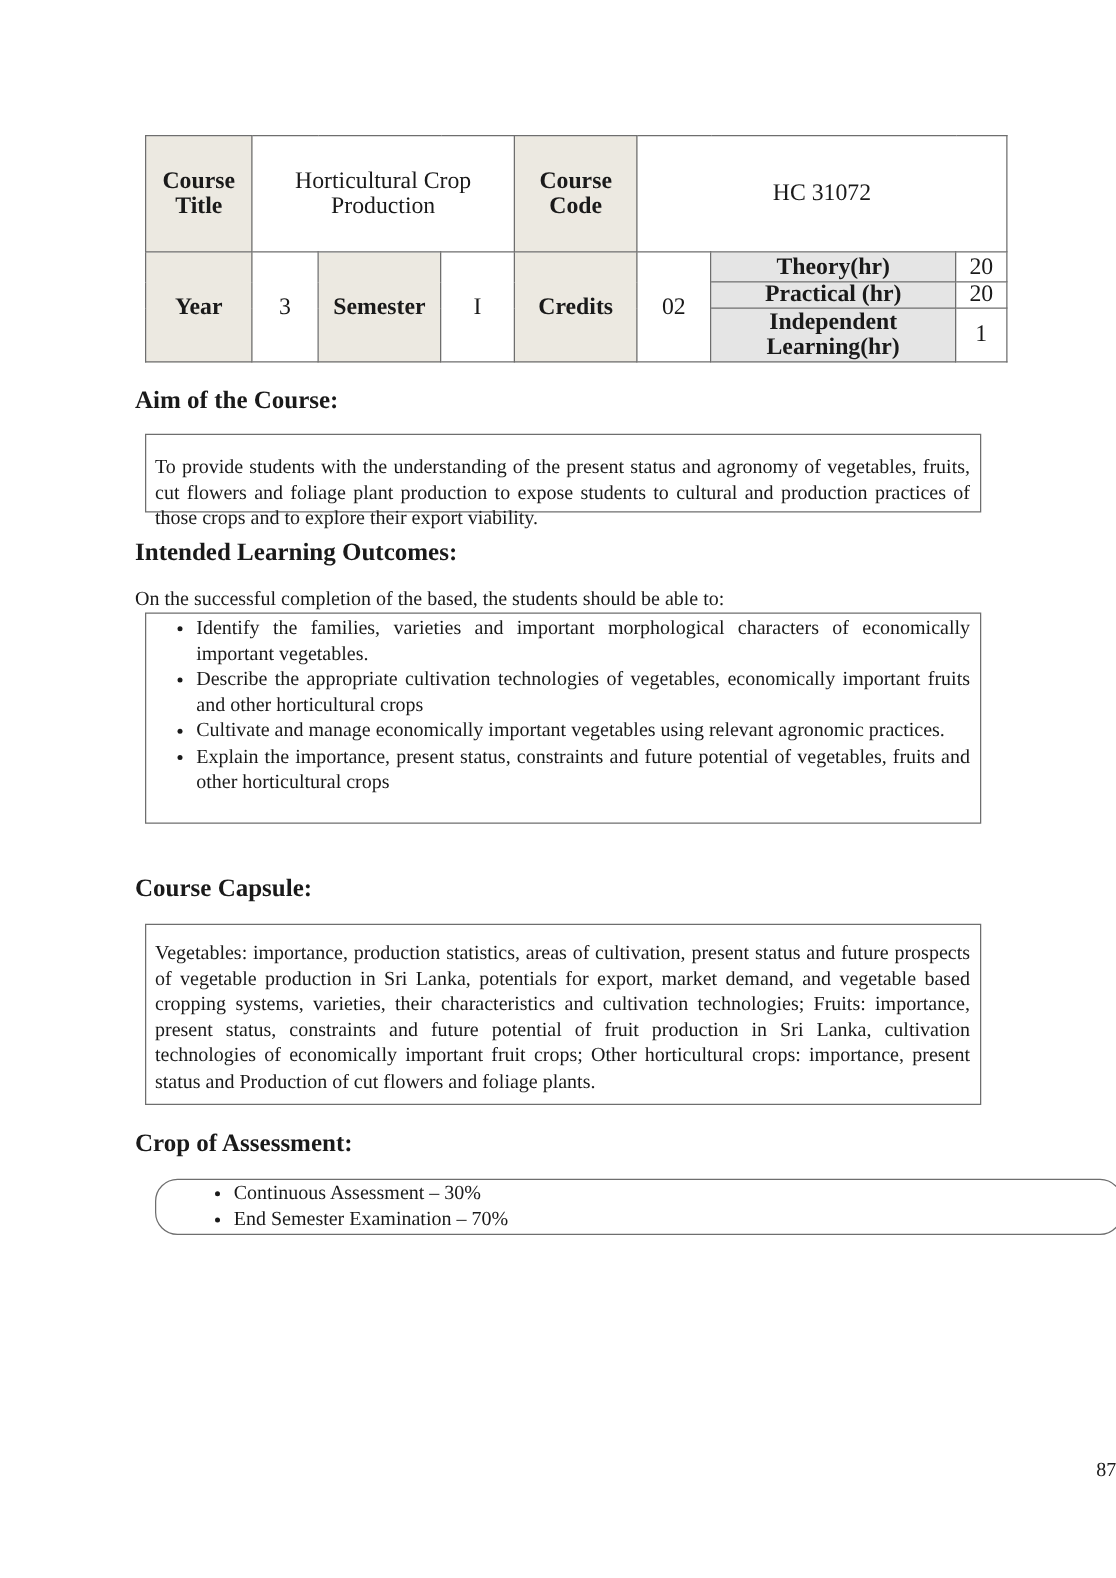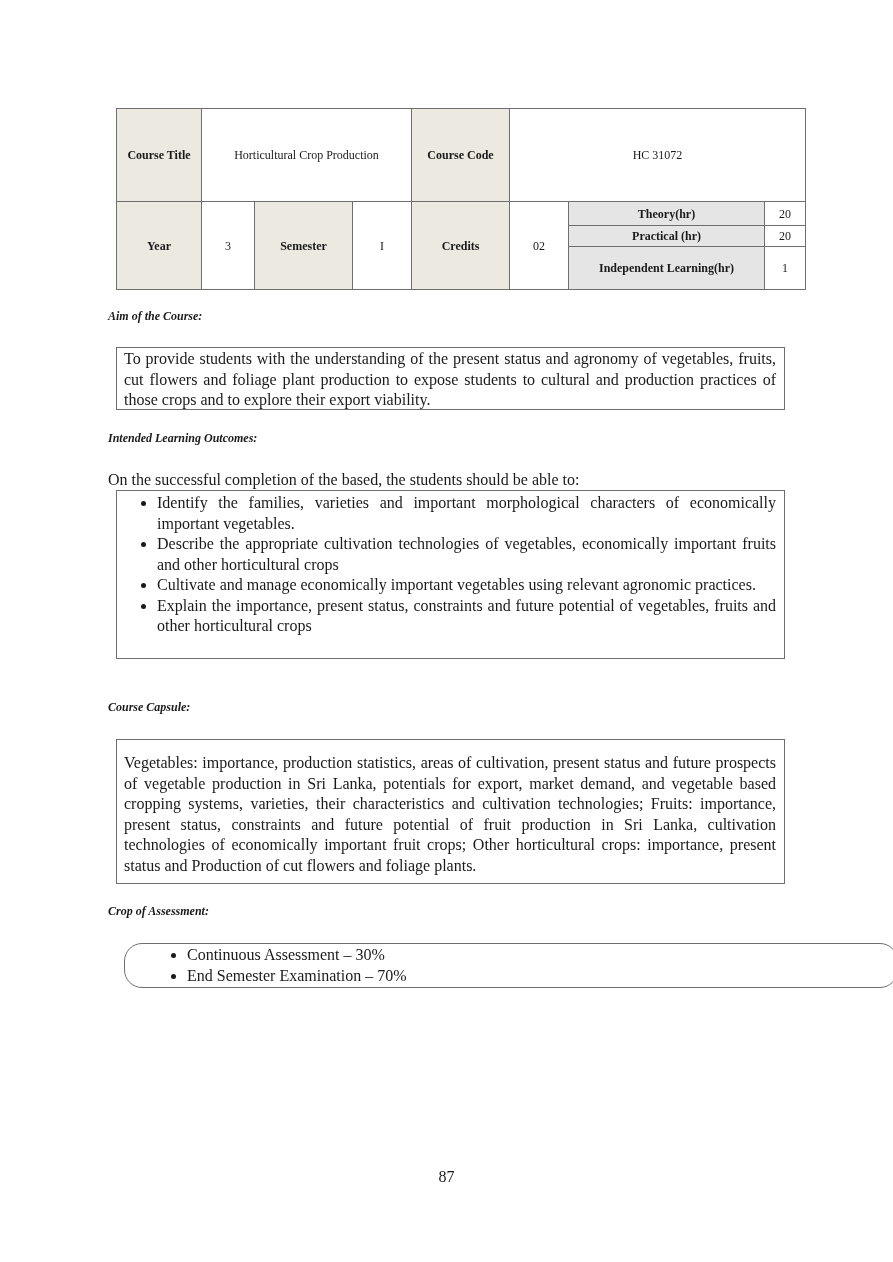--- a/index.html
+++ b/index.html
@@ -5,52 +5,51 @@
     html, body { margin: 0; padding: 0; background: #ffffff; }
     body {
       width: 893px; height: 1262px; position: relative; overflow: hidden;
       font-family: "Liberation Serif", "DejaVu Serif", serif;
       color: #1a1a1a;
     }
     .info-table {
       position: absolute; left: 116px; top: 108px;
       width: 689px; height: 180px;
       border-collapse: collapse; table-layout: fixed;
-      font-size: 12px;
+      font-size: 19px;
     }
     .info-table td {
       border: 1px solid #6e6e6e; text-align: center; vertical-align: middle;
       padding: 0 2px; line-height: 20px;
     }
     .info-table td.hd { background: #ece9e1; font-weight: bold; }
     .info-table td.hd-sm { background: #e5e5e5; font-weight: bold; line-height: 20px; }
     .section-heading {
-      position: absolute; left: 108px; font-weight: bold; font-size: 12px;
+      position: absolute; left: 108px; font-weight: bold; font-size: 20px;
       margin: 0;
-      font-style: italic;
     }
     .plain-text {
       position: absolute; left: 108px; font-size: 16px; margin: 0;
     }
     .box {
       position: absolute; left: 116px; width: 669px;
       border: 1px solid #6e6e6e; box-sizing: border-box;
       font-size: 16px; line-height: 20.5px;
     }
     .box p {
       margin: 0; padding: 0 8px 0 7px; text-align: justify;
     }
     .box ul { margin: 0; padding: 0 8px 0 40px; list-style: disc; }
     .box ul li { text-align: justify; }
     .box.assessment { left: 124px; width: 774px; border-radius: 18px; }
     .box.assessment ul { padding-left: 62px; }
     .box.assessment ul li { text-align: left; }
     .page-number {
       position: absolute; left: 0; width: 893px; top: 1168px;
-      text-align: center; font-size: 16px;
+      text-align: right; font-size: 16px;
     }
   </style>
 </head>
 <body>
 
 <table class="info-table">
   <colgroup>
     <col style="width:85px">
       <col style="width:53px">
       <col style="width:98px">
@@ -82,21 +81,21 @@
     <td>20</td>
   </tr>
   <tr style="height:43px">
     <td class="hd-sm">Independent Learning(hr)</td>
     <td>1</td>
   </tr>
 </tbody>
   </table>
 
 <h3 class="section-heading" style="top:309px">Aim of the Course:</h3>
-<div class="box" style="top:347px; height:63px; padding-top:1px">
+<div class="box" style="top:347px; height:63px; padding-top:16px">
   <p>To provide students with the understanding of the present status and agronomy of vegetables, fruits, cut flowers and foliage plant production to expose students to cultural and production practices of those crops and to explore their export viability.</p>
 </div>
 
 <h3 class="section-heading" style="top:431px">Intended Learning Outcomes:</h3>
 <p class="plain-text" style="top:471px">On the successful completion of the based, the students should be able to:</p>
 <div class="box" style="top:490px; height:169px; padding-top:2px">
   <ul>
     <li>Identify the families, varieties and important morphological characters of economically important vegetables.</li>
     <li>Describe the appropriate cultivation technologies of vegetables, economically important fruits and other horticultural crops</li>
     <li>Cultivate and manage economically important vegetables using relevant agronomic practices.</li>

